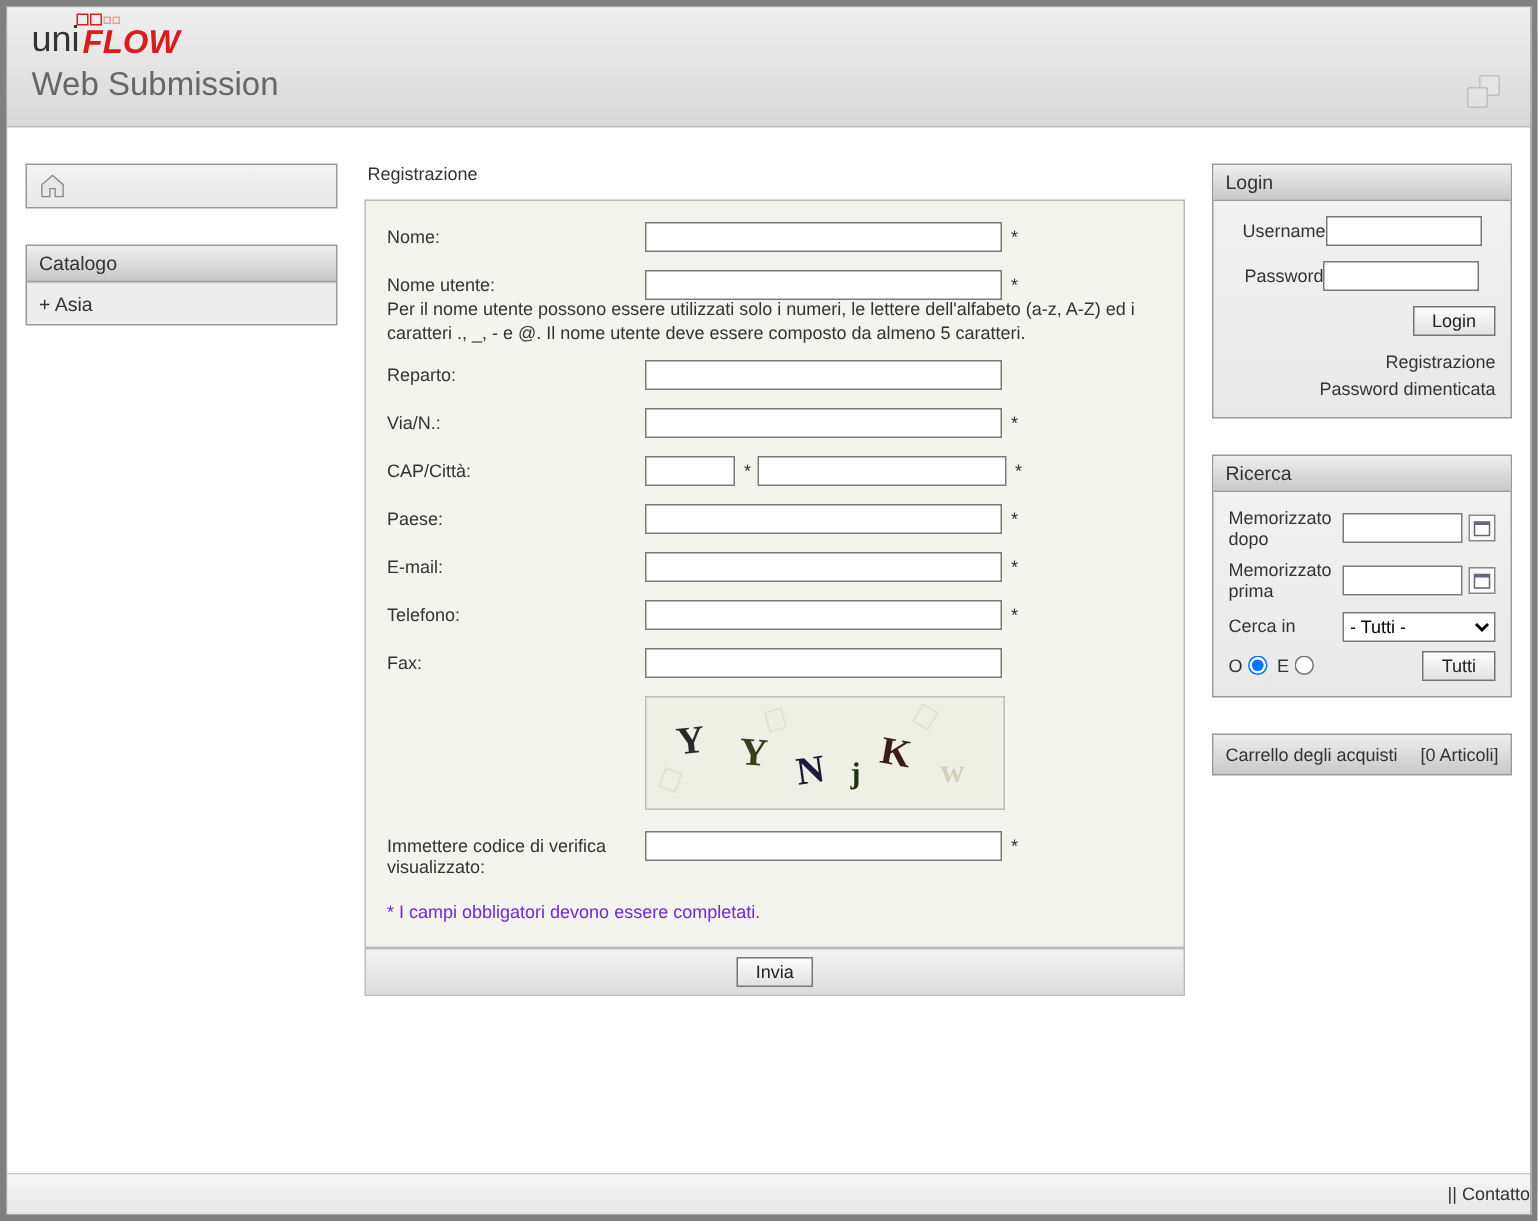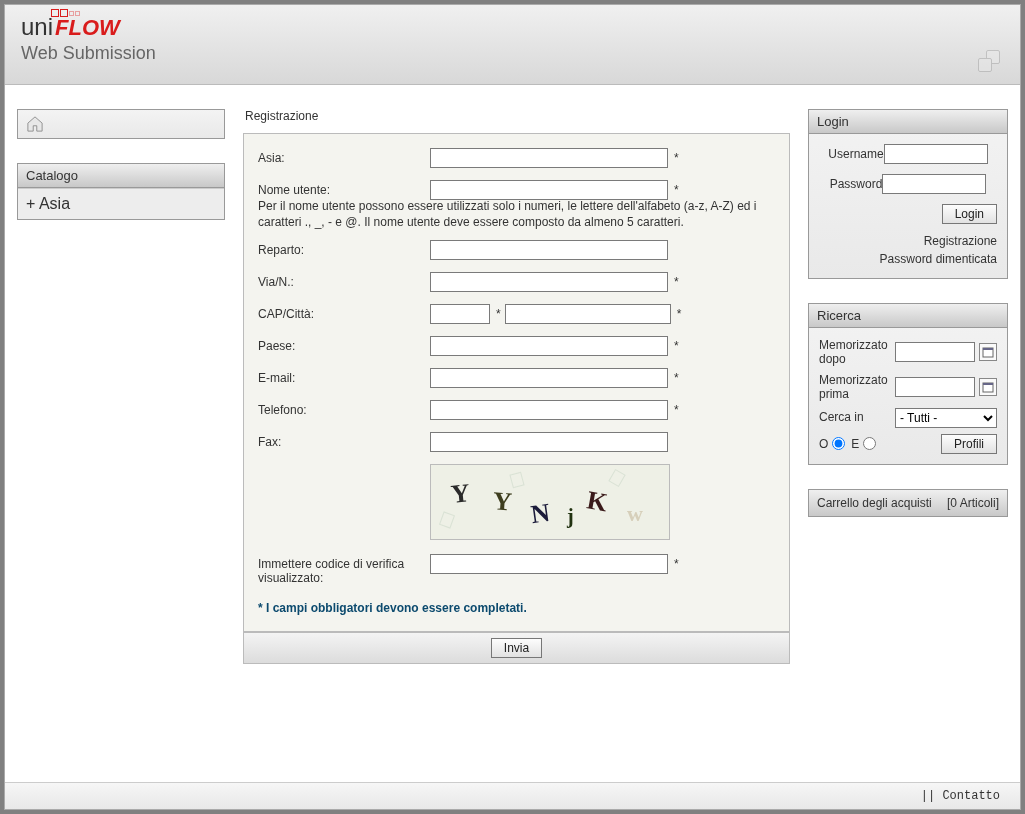--- a/index.html
+++ b/index.html
@@ -56,21 +56,21 @@
     left: 46px;
     top: 4px;
     display: flex;
     gap: 1px;
   }
   .logo-icon-top .sq {
     width: 8px; height: 8px; border: 1px solid #d91c1c;
   }
   .logo-icon-top .sq.small { width:5px; height:5px; margin-top:2px; border-color:#e8a0a0;}
   .subtitle {
-    font-size: 18px;
+    font-size: 22px;
     color: #666;
     font-weight: 300;
     margin-top: 2px;
   }
   .header-right-icon {
     position: absolute;
     right: 14px;
     bottom: 10px;
     opacity: 0.35;
   }
@@ -106,21 +106,21 @@
     display: flex;
     align-items: center;
     padding: 0 8px;
   }
   .home-icon-svg { width: 18px; height: 16px; }
 
   .catalog-body { background: #eee; }
   .catalog-item {
     padding: 6px 8px;
     border-top: 1px solid #ccc;
-    font-size: 16px;
+    font-size: 13px;
     color: #333;
     background: #ededed;
     cursor: pointer;
   }
 
   .form-panel {
     border: 1px solid #bbb;
     background: #f4f4ef;
     padding: 14px 14px 10px 14px;
     position: relative;
@@ -175,22 +175,21 @@
     margin-bottom: 14px;
   }
   .captcha-letter {
     position: absolute;
     font-size: 26px;
     font-weight: 700;
     font-family: Georgia, serif;
   }
   .footer-note {
     margin: 16px 0 6px 0;
-    color: #0c4a6e;
-    font-weight: bold;
+    color: #6d28d9;
   }
   .submit-bar {
     border: 1px solid #bbb;
     border-top: 1px solid #bbb;
     background: linear-gradient(to bottom, #f4f4f4, #dcdcdc);
     text-align: center;
     padding: 5px 0;
     margin-top: 0;
   }
   .btn {
@@ -268,24 +267,23 @@
     justify-content: space-between;
     font-size: 12px;
     color: #333;
     cursor: pointer;
   }
 
   .bottom-bar {
     border-top: 1px solid #ccc;
     background: linear-gradient(to bottom, #f6f6f6, #e8e8e8);
     text-align: right;
-    padding: 6px 20px;
-    font-size: 12px;
-    color: #333;
-    font-family: Liberation Mono, monospace;
+    padding: 6px 0;
+    font-size: 12px;
+    color: #333;
   }
   .bottom-bar a { color:#333; text-decoration:none; cursor:pointer;}
 </style>
 </head>
 <body>
 
 <div class="outer-frame">
   <div class="app-window">
 
     <div class="header">
@@ -323,21 +321,21 @@
             </div>
           </div>
         </div>
       </div>
 
       <div class="center-col">
         <div class="form-title-abs">Registrazione</div>
         <div class="form-panel" style="margin-top:10px;">
 
           <div class="form-row">
-            <div class="form-label">Asia:</div>
+            <div class="form-label">Nome:</div>
             <div class="form-field">
               <input class="text-input w240" style="">
               <span class="req">*</span>
             </div>
           </div>
 
           <div class="form-row" style="margin-bottom:4px;">
             <div class="form-label">Nome utente:</div>
             <div class="form-field">
               <input class="text-input w240" style="">
@@ -481,21 +479,21 @@
                 <option>- Tutti -</option>
               </select>
             </div>
             <div class="radio-row">
               <div class="radio-group">
                 <span>O</span>
                 <input type="radio" name="logic" checked="" style="">
                 <span>E</span>
                 <input type="radio" name="logic" style="">
               </div>
-              <button class="btn">Profili</button>
+              <button class="btn">Tutti</button>
             </div>
           </div>
         </div>
 
         <div class="cart-panel">
           <span>Carrello degli acquisti</span>
           <span>[0 Articoli]</span>
         </div>
       </div>
     </div>

